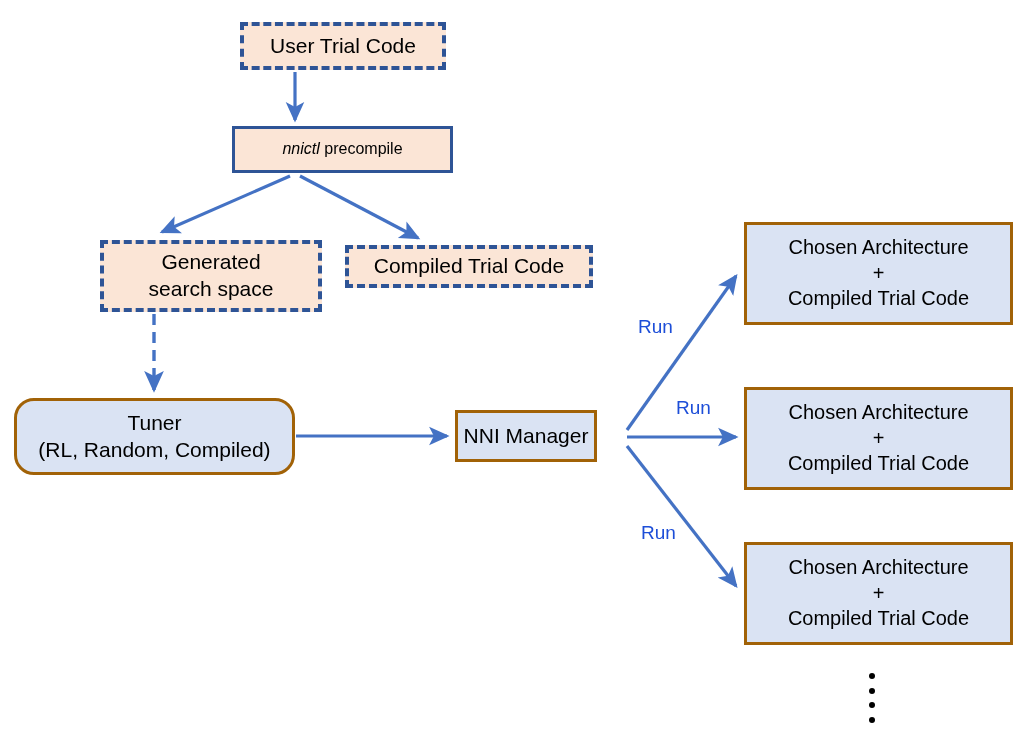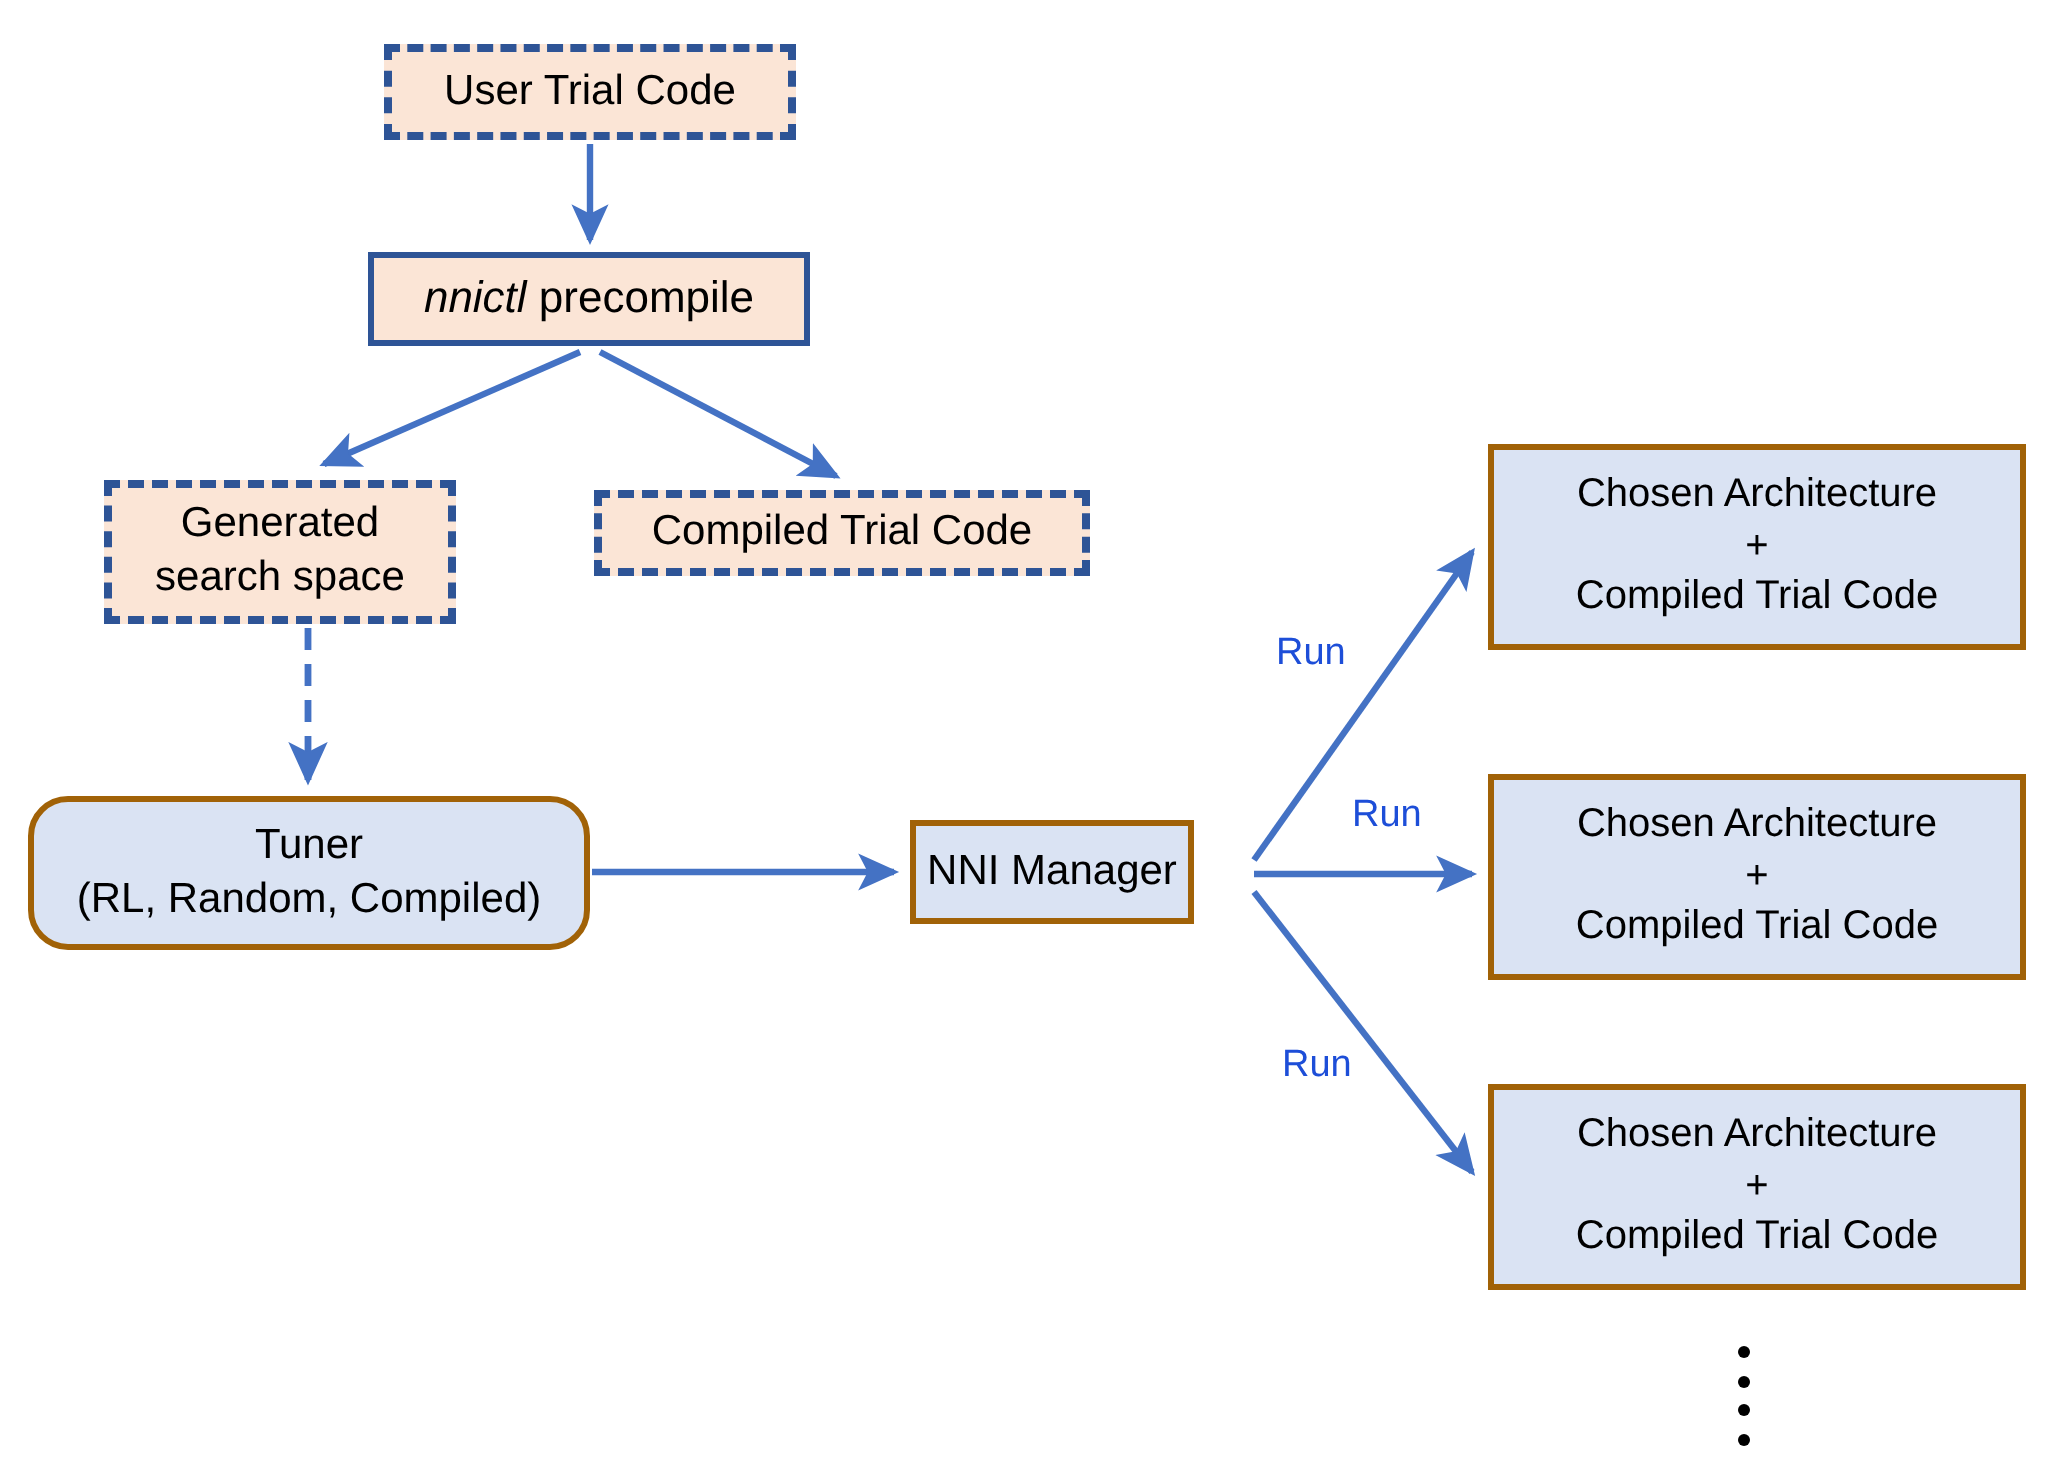--- a/index.html
+++ b/index.html
@@ -33,20 +33,21 @@
     align-items: center;
     justify-content: center;
     text-align: center;
     color: #000000;
     line-height: 1.28;
     z-index: 2;
   }
   .node-peach {
     background: #FBE5D6;
     border: 3px solid #2E5496;
+    margin-left: 48px;
   }
   .node-blue {
     background: #DAE3F3;
     border: 5px solid #a16207;
   }
   .dashed {
     border-style: dashed;
     border-width: 4px;
   }
   .solid {
@@ -111,25 +112,25 @@
 
     <line x1="627" y1="437" x2="736" y2="437" stroke="#4472C4" stroke-width="3.2" marker-end="url(#arrowhead)"></line>
 
     <line x1="627" y1="446" x2="736" y2="586" stroke="#4472C4" stroke-width="3.2" marker-end="url(#arrowhead)"></line>
   </svg>
 
   <div class="node node-peach dashed" style="left:192px; top:22px; width:206px; height:48px; font-size:21px;">
     <span class="node-line">User Trial Code</span>
   </div>
 
-  <div class="node node-peach solid" style="left:184px; top:126px; width:221px; height:47px; font-size:22px;">
+  <div class="node node-peach solid" style="left:184px; top:126px; width:221px; height:47px; font-size:16px;">
     <span class="node-line"><span class="italic">nnictl</span><span> precompile</span></span>
   </div>
 
-  <div class="node node-peach dashed" style="left:52px; top:240px; width:176px; height:72px; font-size:21px;">
+  <div class="node node-peach dashed" style="left:52px; top:240px; width:222px; height:72px; font-size:21px;">
     <span class="node-line">Generated</span>
     <span class="node-line">search space</span>
   </div>
 
   <div class="node node-peach dashed" style="left:297px; top:245px; width:248px; height:43px; font-size:21px;">
     <span class="node-line">Compiled Trial Code</span>
   </div>
 
   <div class="node node-blue solid" style="left:14px; top:398px; width:281px; height:77px; font-size:21px;border-radius:20px;">
     <span class="node-line">Tuner</span>

